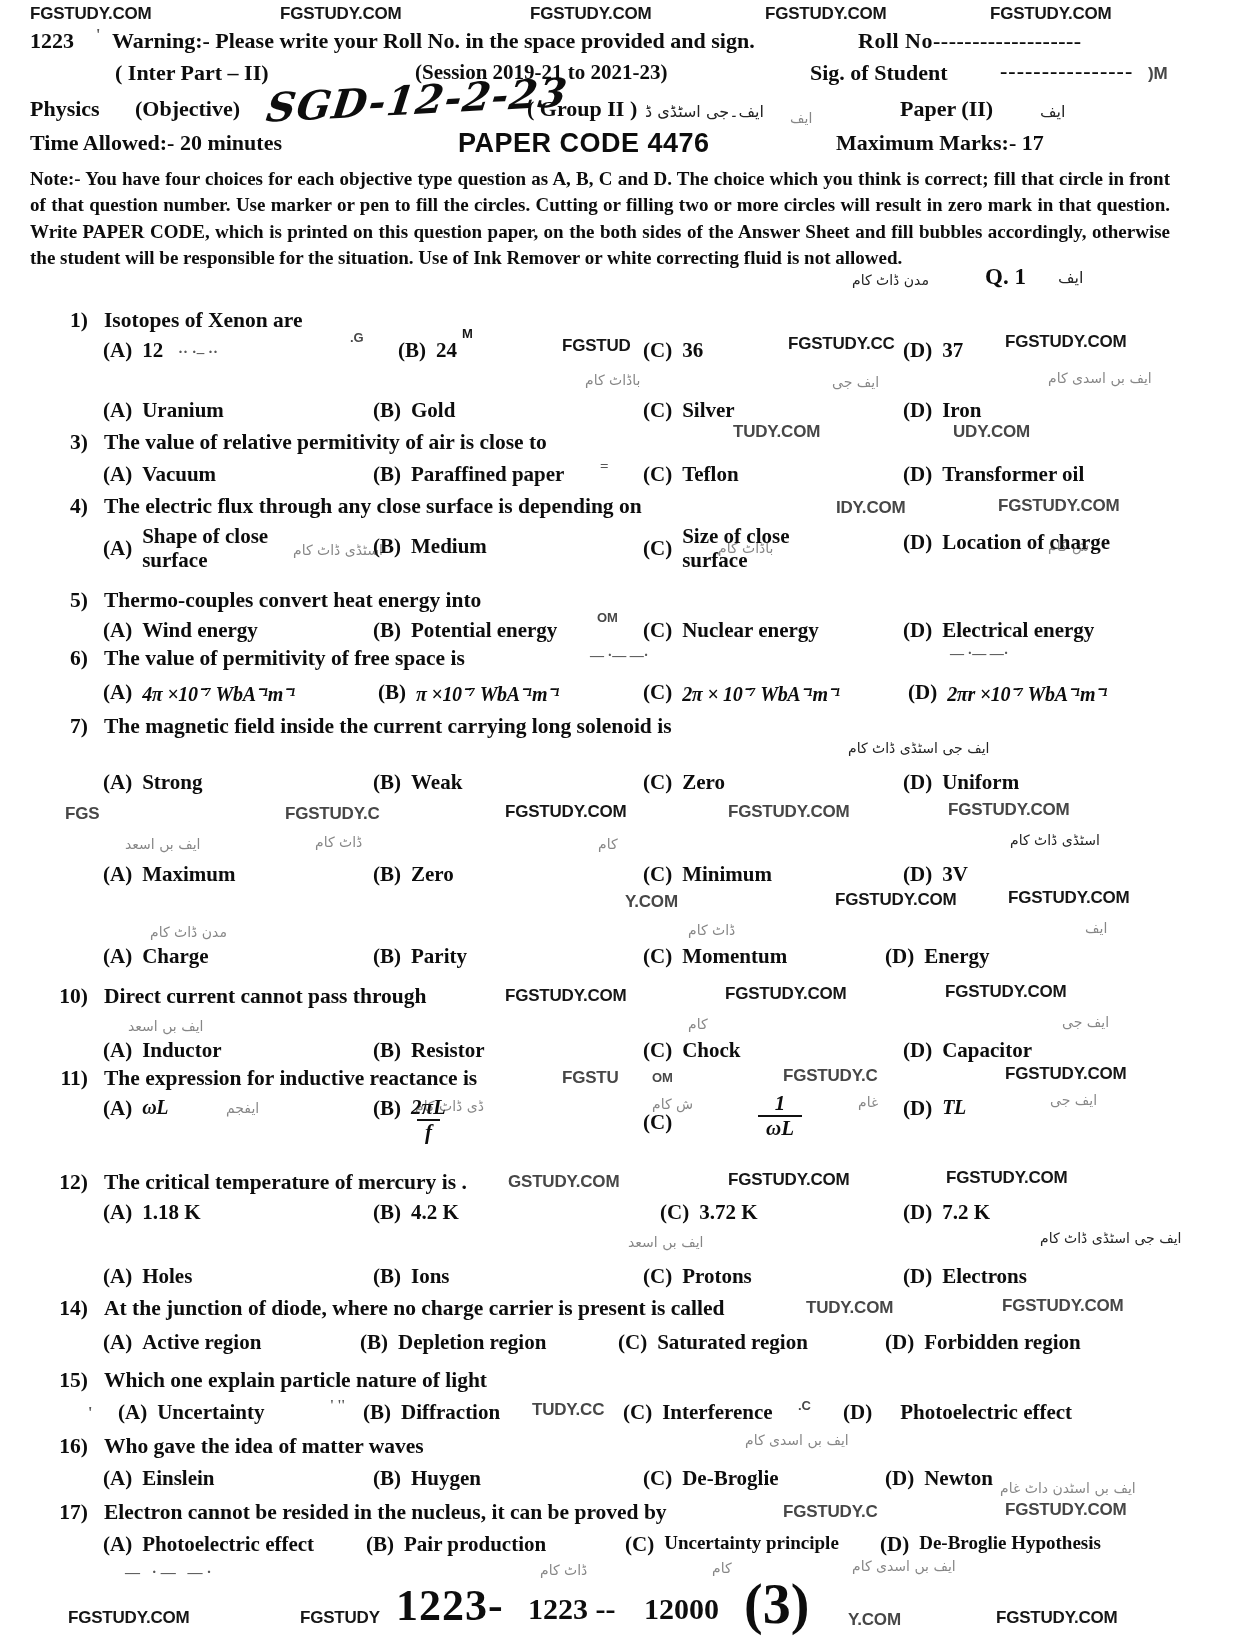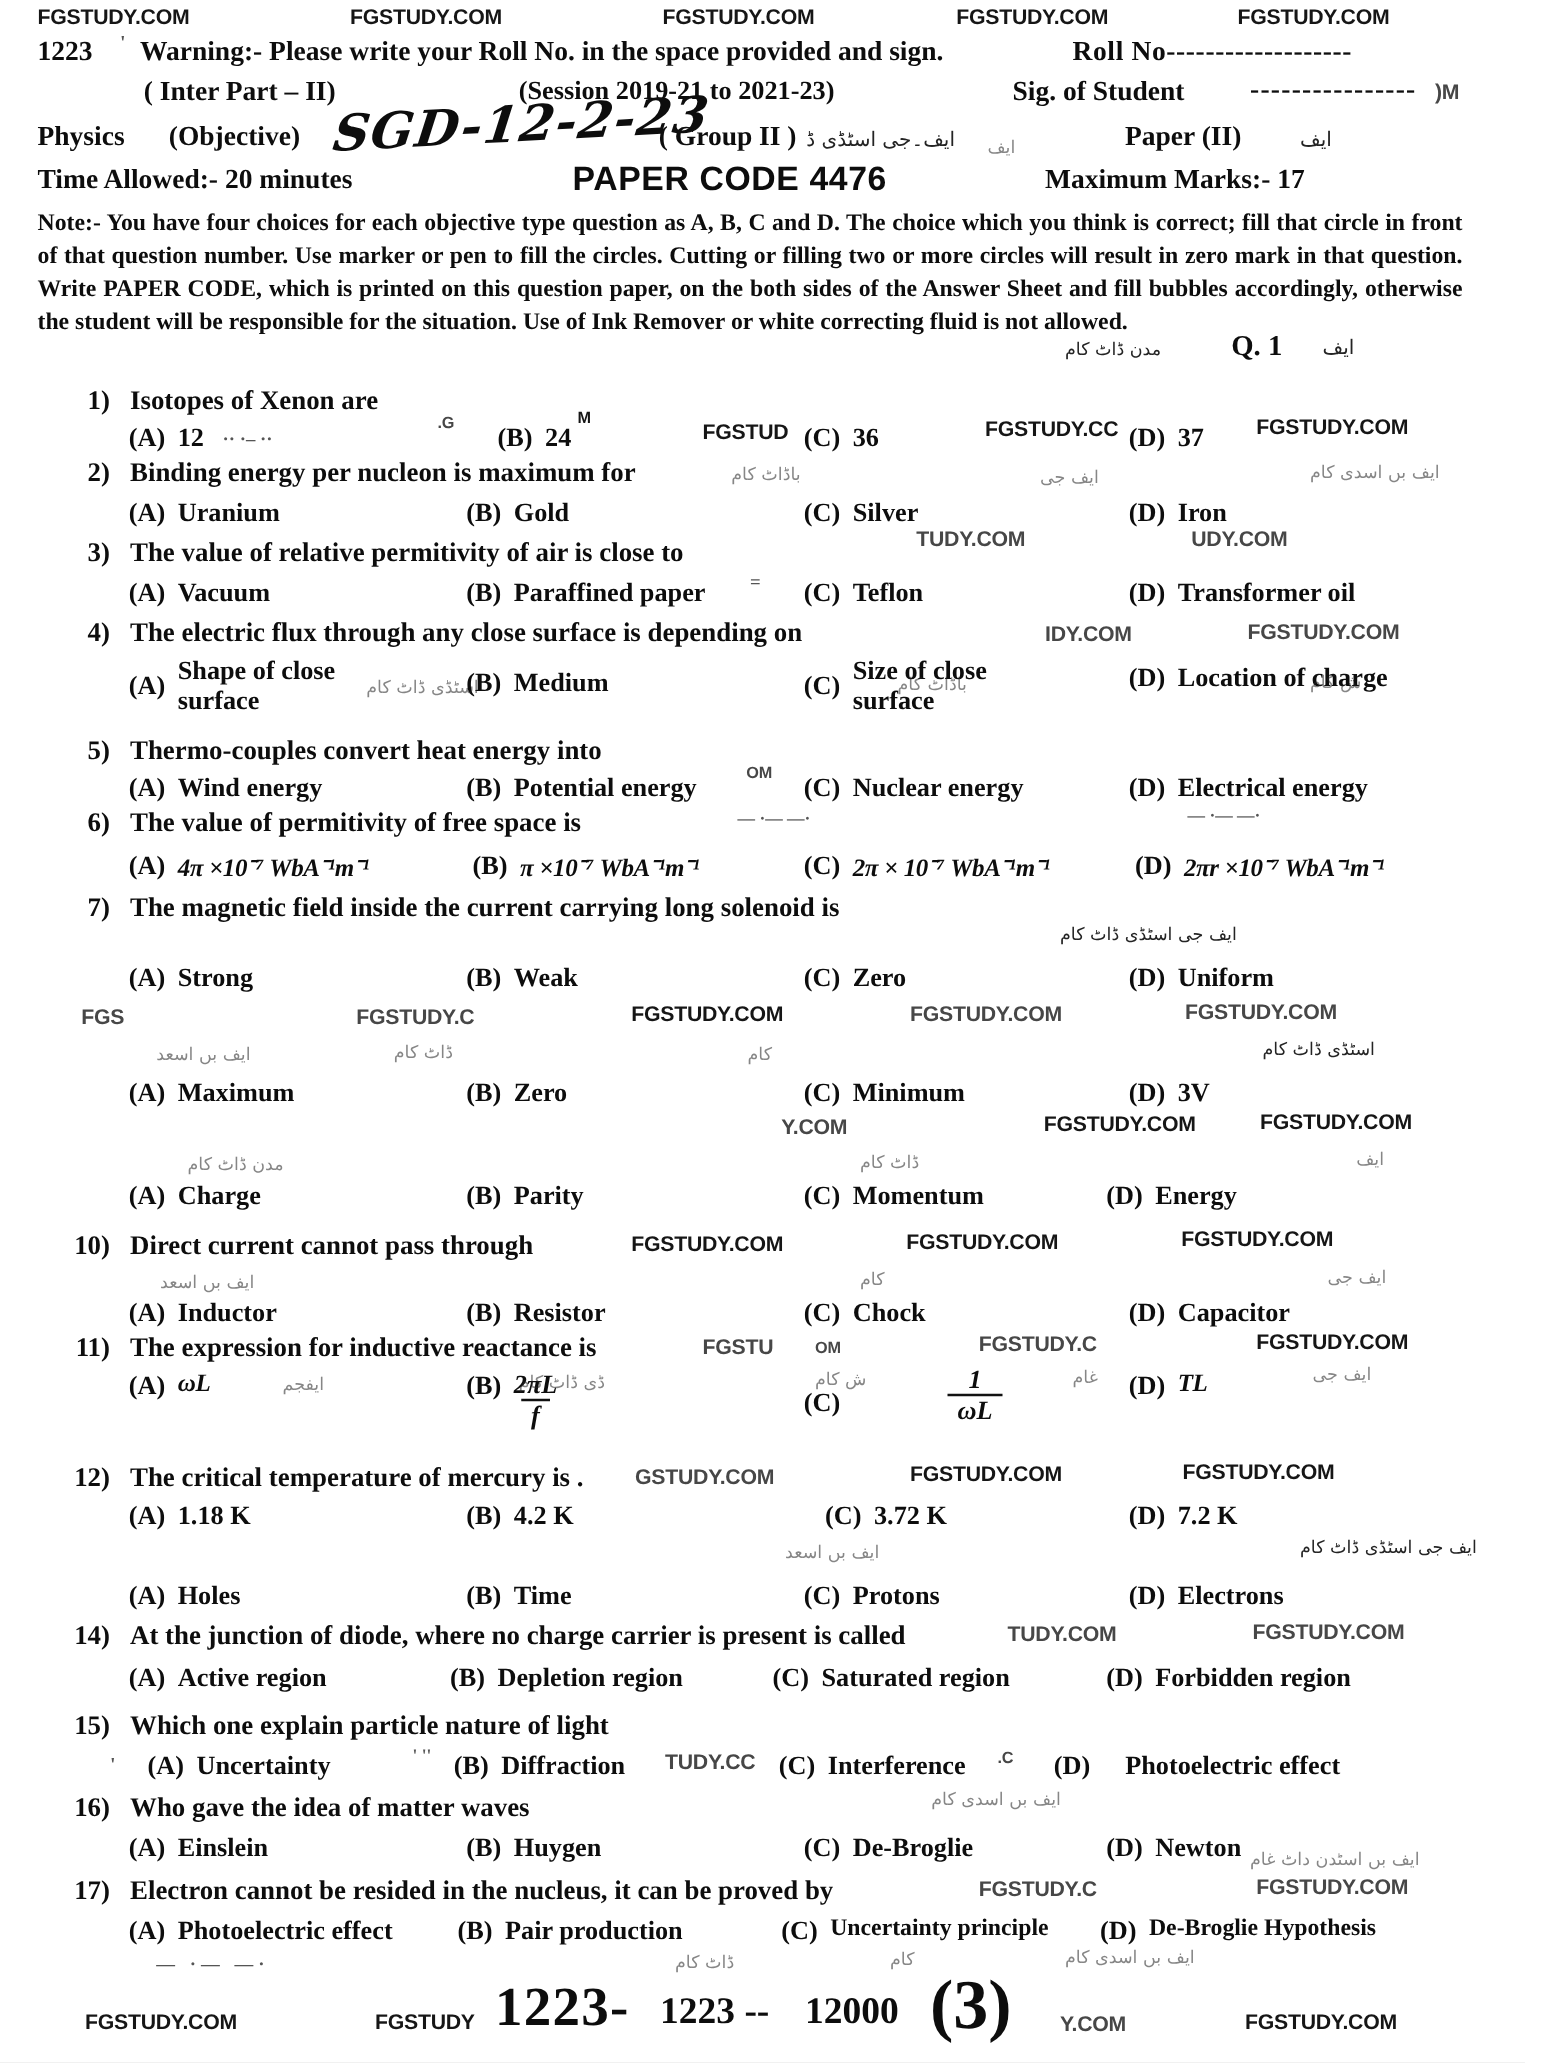--- a/index.html
+++ b/index.html
@@ -110,23 +110,20 @@
         <span class="ot">37</span>
       </span>
   </div>
   <span class="abs art" style="left:178px;top:344px;font-size:15px">·· ·– ··</span>
   <span class="abs wm sup fade" style="left:350px;top:330px">.G</span>
   <span class="abs wm sup" style="left:462px;top:326px">M</span>
   <span class="abs wm" style="left:562px;top:336px">FGSTUD</span>
   <span class="abs wm" style="left:788px;top:334px">FGSTUDY.CC</span>
   <span class="abs wm" style="left:1005px;top:332px">FGSTUDY.COM</span>
 
-  <div class="abs qline" style="top:366px">
-    <span class="qno">2)</span><span class="qtext">Binding energy per nucleon is maximum for</span>
-  </div>
   <span class="abs urdu fade" style="left:585px;top:372px">باڈاٹ کام</span>
   <span class="abs urdu fade" style="left:832px;top:374px">ایف جی</span>
   <span class="abs urdu fade" style="left:1048px;top:370px">ایف بں اسدی کام</span>
   <div class="orow" style="top:398px">
     <span class="opt c1">
         <span class="ol">(A)</span>
         <span class="ot">Uranium</span>
       </span>
     <span class="opt c2">
         <span class="ol">(B)</span>
@@ -413,21 +410,21 @@
 
   <span class="abs urdu fade" style="left:628px;top:1234px">ایف بں اسعد</span>
   <span class="abs urdu" style="left:1040px;top:1230px">ایف جی اسٹڈی ڈاٹ کام</span>
   <div class="orow" style="top:1264px">
     <span class="opt c1">
         <span class="ol">(A)</span>
         <span class="ot">Holes</span>
       </span>
     <span class="opt c2">
         <span class="ol">(B)</span>
-        <span class="ot">Time</span>
+        <span class="ot">Ions</span>
       </span>
     <span class="opt c3">
         <span class="ol">(C)</span>
         <span class="ot">Protons</span>
       </span>
     <span class="opt c4">
         <span class="ol">(D)</span>
         <span class="ot">Electrons</span>
       </span>
   </div>

